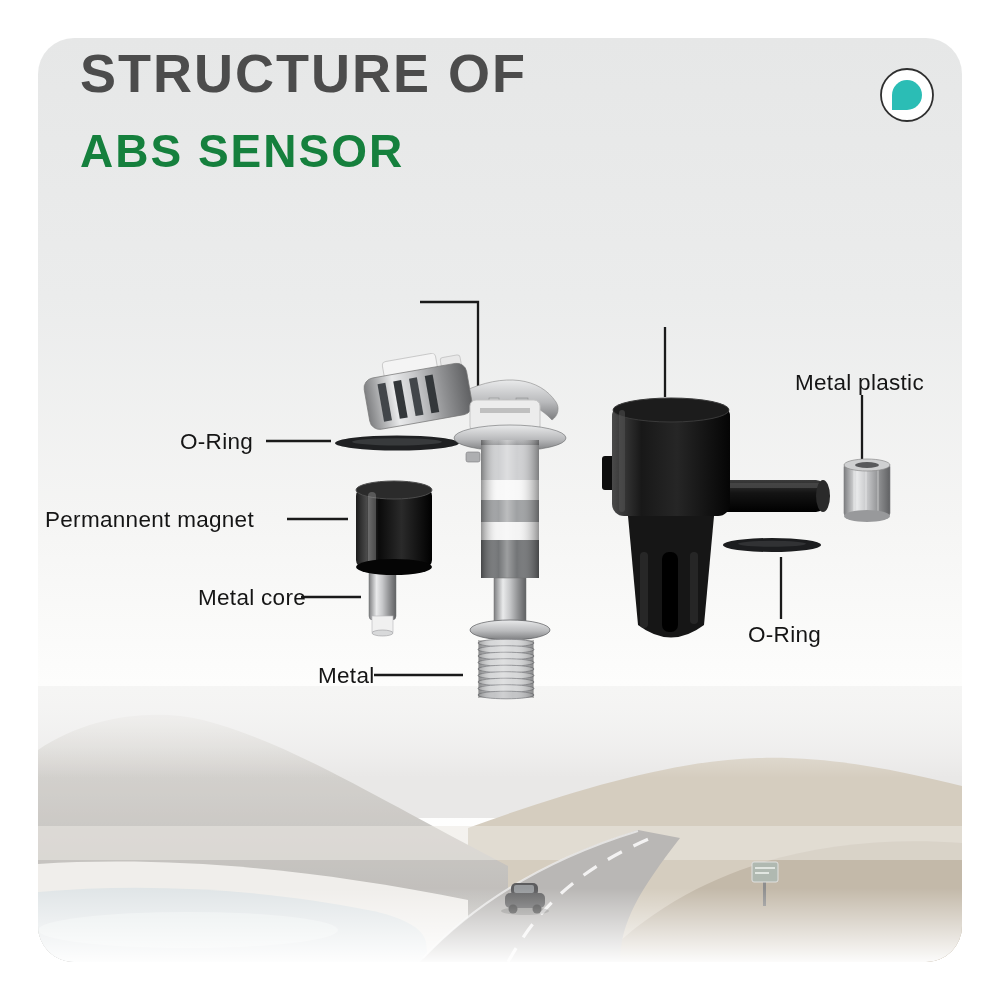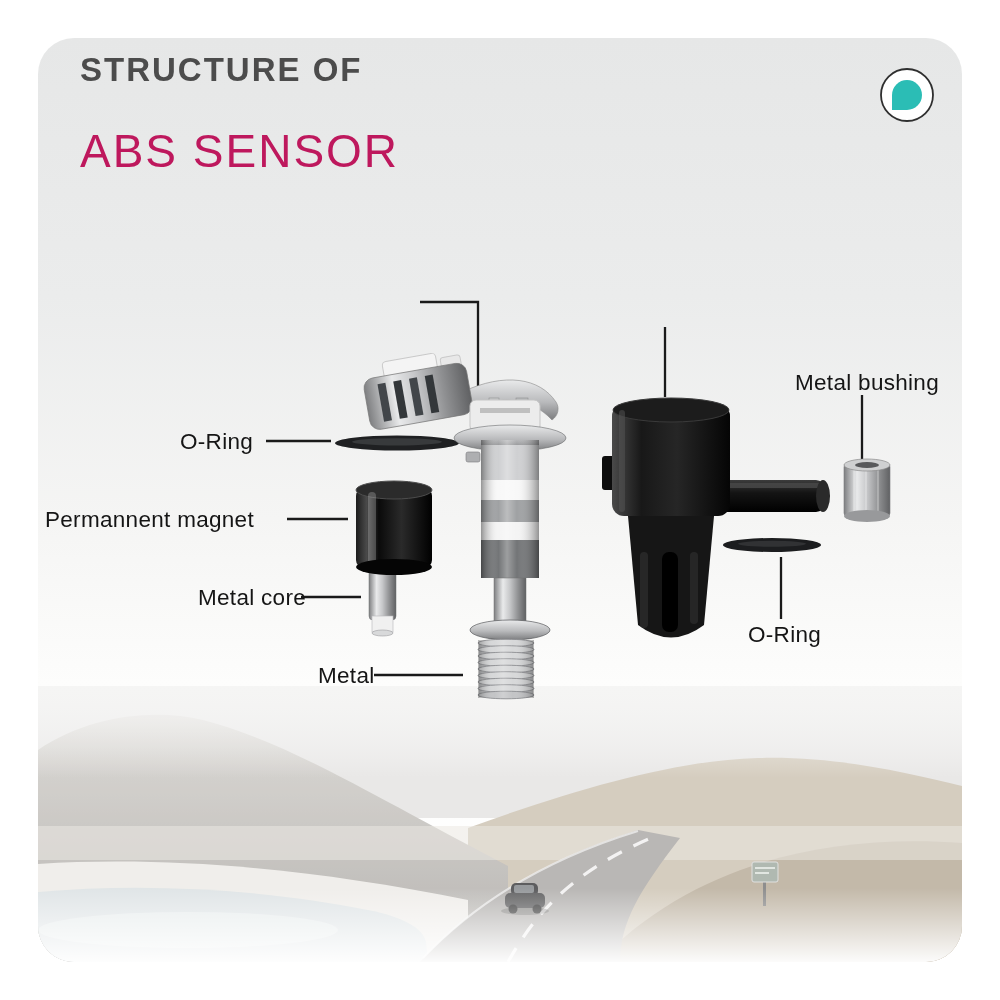--- a/index.html
+++ b/index.html
@@ -8,26 +8,26 @@
     font-family:"Liberation Sans",sans-serif;overflow:hidden;
   }
   .card{
     position:absolute;left:38px;top:38px;width:924px;height:924px;
     border-radius:36px;overflow:hidden;
     background:linear-gradient(180deg,#e6e7e7 0%,#ebecec 28%,#f5f5f4 52%,#fdfdfc 70%,#ffffff 100%);
   }
   .landscape{position:absolute;left:0;top:0;width:924px;height:924px;}
   .diagram{position:absolute;left:0;top:0;width:1000px;height:1000px;}
   .header-title{
-    position:absolute;left:80px;top:52px;margin:0;
-    font-size:33px;font-weight:700;letter-spacing:2px;color:#4c4c4c;line-height:1.1;
+    position:absolute;left:80px;top:44px;margin:0;
+    font-size:54px;font-weight:700;letter-spacing:2px;color:#4c4c4c;line-height:1.1;
   }
   .header-subtitle{
     position:absolute;left:80px;top:126px;margin:0;
-    font-size:46px;font-weight:400;letter-spacing:2px;color:#be185d;line-height:1.1;
+    font-size:46px;font-weight:700;letter-spacing:2px;color:#15803d;line-height:1.1;
   }
   .logo{position:absolute;left:876px;top:66px;width:62px;height:62px;}
   .callout-label{
     position:absolute;font-size:22.5px;color:#151515;letter-spacing:.3px;
     white-space:nowrap;line-height:1.2;
   }
 </style>
 </head>
 <body>
 
@@ -233,20 +233,20 @@
   </svg>
 
   <h1 class="header-title">STRUCTURE OF</h1>
   <h2 class="header-subtitle">ABS SENSOR</h2>
 
   <svg class="logo" viewBox="0 0 62 62" aria-hidden="true">
     <circle cx="31" cy="29" r="26" fill="#ffffff" stroke="#2f2f2f" stroke-width="1.8"></circle>
     <path d="M16 44 V29 A15 15 0 1 1 31 44 Z" fill="#2bbdb5"></path>
   </svg>
 
-  <div class="callout-label" style="left:795px;top:369px;">Metal bushing</div>
+  <div class="callout-label" style="left:795px;top:369px;">Metal plastic</div>
   <div class="callout-label" style="left:180px;top:428px;">O-Ring</div>
   <div class="callout-label" style="left:45px;top:506px;text-align:right;">Permannent magnet</div>
   <div class="callout-label" style="left:198px;top:584px;">Metal core</div>
   <div class="callout-label" style="left:318px;top:662px;">Metal</div>
   <div class="callout-label" style="left:748px;top:621px;">O-Ring</div>
 
 </div>
 
 </body></html>

